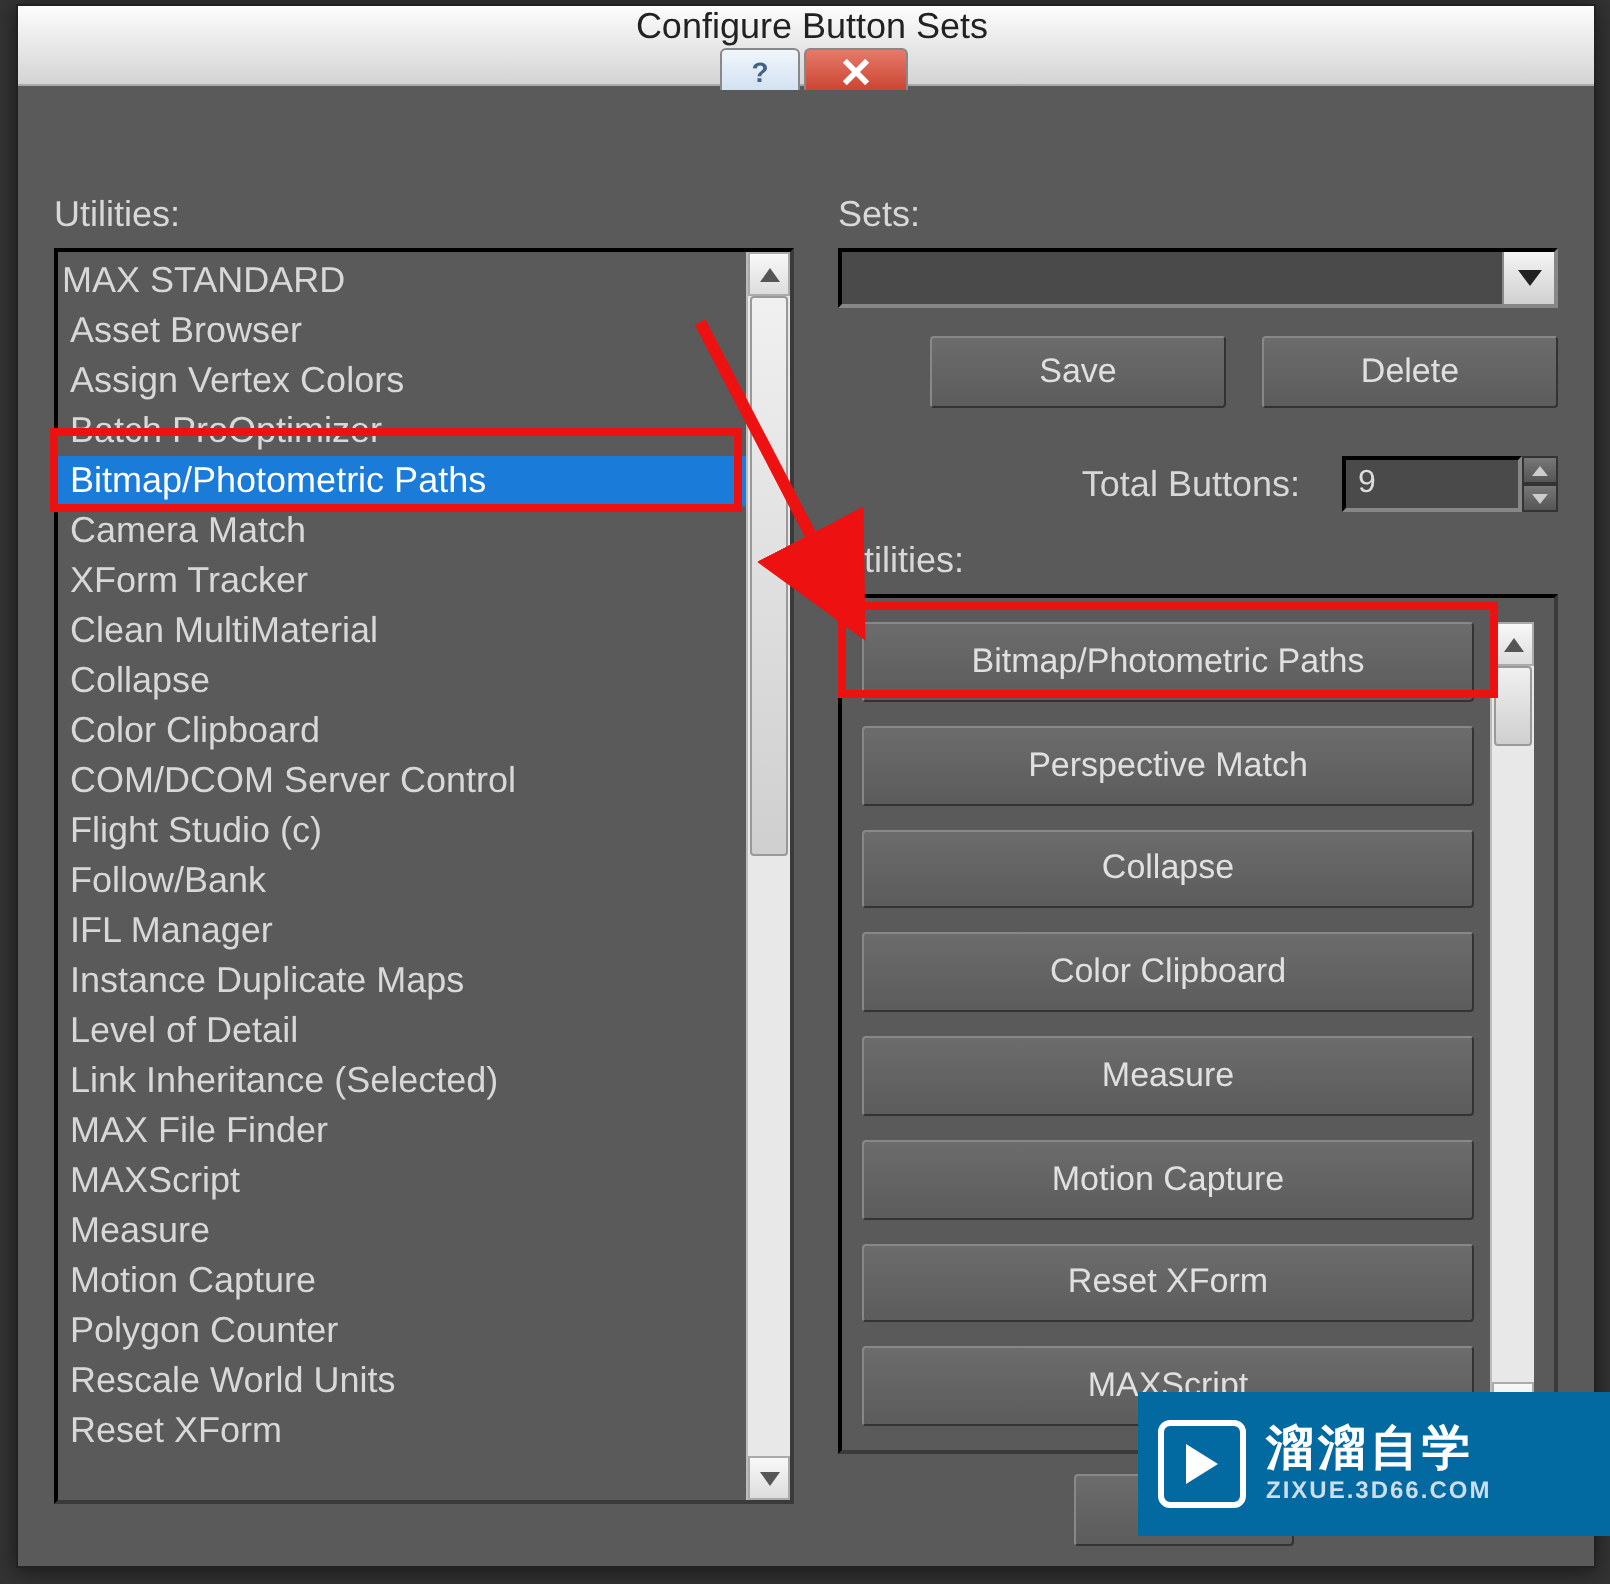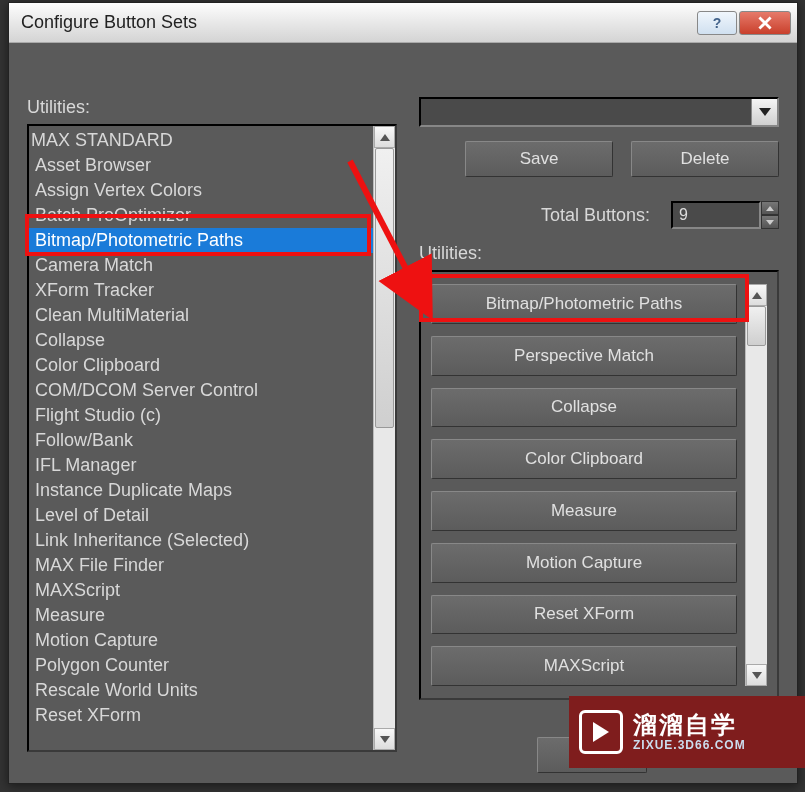--- a/index.html
+++ b/index.html
@@ -7,20 +7,21 @@
 
     .window {
       position: absolute; top: 2px; left: 8px; width: 790px; height: 782px;
       background: #5a5a5a; border: 1px solid #222;
       box-shadow: 0 2px 10px rgba(0,0,0,0.5);
     }
     .titlebar {
       height: 40px; background: linear-gradient(to bottom, #fdfdfd, #e8e8e8, #d4d4d4);
       display: flex; align-items: center; padding: 0 6px 0 12px;
       border-bottom: 1px solid #aaa;
+      flex-direction: column;
     }
     .titlebar-text { font-size: 18px; color: #222; flex: 1; }
     .titlebar-buttons { display: flex; gap: 0; }
     .titlebar-btn {
       width: 40px; height: 24px; border: 1px solid #888; border-radius: 3px;
       display: flex; align-items: center; justify-content: center; font-size: 14px;
       cursor: pointer; margin-left: 2px;
     }
     .help-btn { background: linear-gradient(to bottom,#f0f6fc,#d0e0f0); color: #42628a; font-weight: bold; }
     .close-btn { background: linear-gradient(to bottom,#e67a6a,#c9402c); color: #fff; width: 52px; }
@@ -100,21 +101,21 @@
 
     .ok-row { position:absolute; bottom:10px; right:150px; }
     .ok-btn { width:110px; height:36px;
       background: linear-gradient(#6c6c6c,#5c5c5c);
       border:1px solid #333; border-top-color:#888; border-left-color:#888;
       color:#e0e0e0; font-size:17px; display:flex; align-items:center; justify-content:center;
       cursor:pointer; border-radius:2px;}
 
     .watermark {
       position:absolute; right:0; bottom:24px; width:236px; height:72px;
-      background:#7f1d1d; display:flex; align-items:center; padding:0 10px; gap:10px;
+      background:#0369a1; display:flex; align-items:center; padding:0 10px; gap:10px;
     }
     .wm-icon { width:44px; height:44px; border:3px solid #fff; border-radius:6px; display:flex; align-items:center; justify-content:center;}
     .wm-text { color:#fff; display:flex; flex-direction:column; line-height:1.1;}
     .wm-text .cn { font-size:24px; font-weight:bold; letter-spacing:2px;}
     .wm-text .en { font-size:12px; letter-spacing:1px; color:#cde;font-weight:bold;}
     .tri { width:0; height:0; }
   </style>
 </head>
 <body>
 
@@ -171,20 +172,21 @@
           </div>
           <div class="sb-btn">
               <span class="tri" style="border-left:5px solid transparent;border-right:5px solid transparent;border-top:7px solid #555;"></span>
             </div>
         </div>
         <div class="red-outline-left"></div>
       </div>
     </div>
 
     <div class="right-col">
+      <div class="section-label">Sets:</div>
       <div class="sets-row">
         <div class="combo">
           <div class="combo-text"></div>
           <div class="combo-btn">
               <span class="tri" style="border-left:6px solid transparent;border-right:6px solid transparent;border-top:8px solid #222;"></span>
             </div>
         </div>
       </div>
       <div class="btn-row">
         <div class="std-btn">Save</div>

